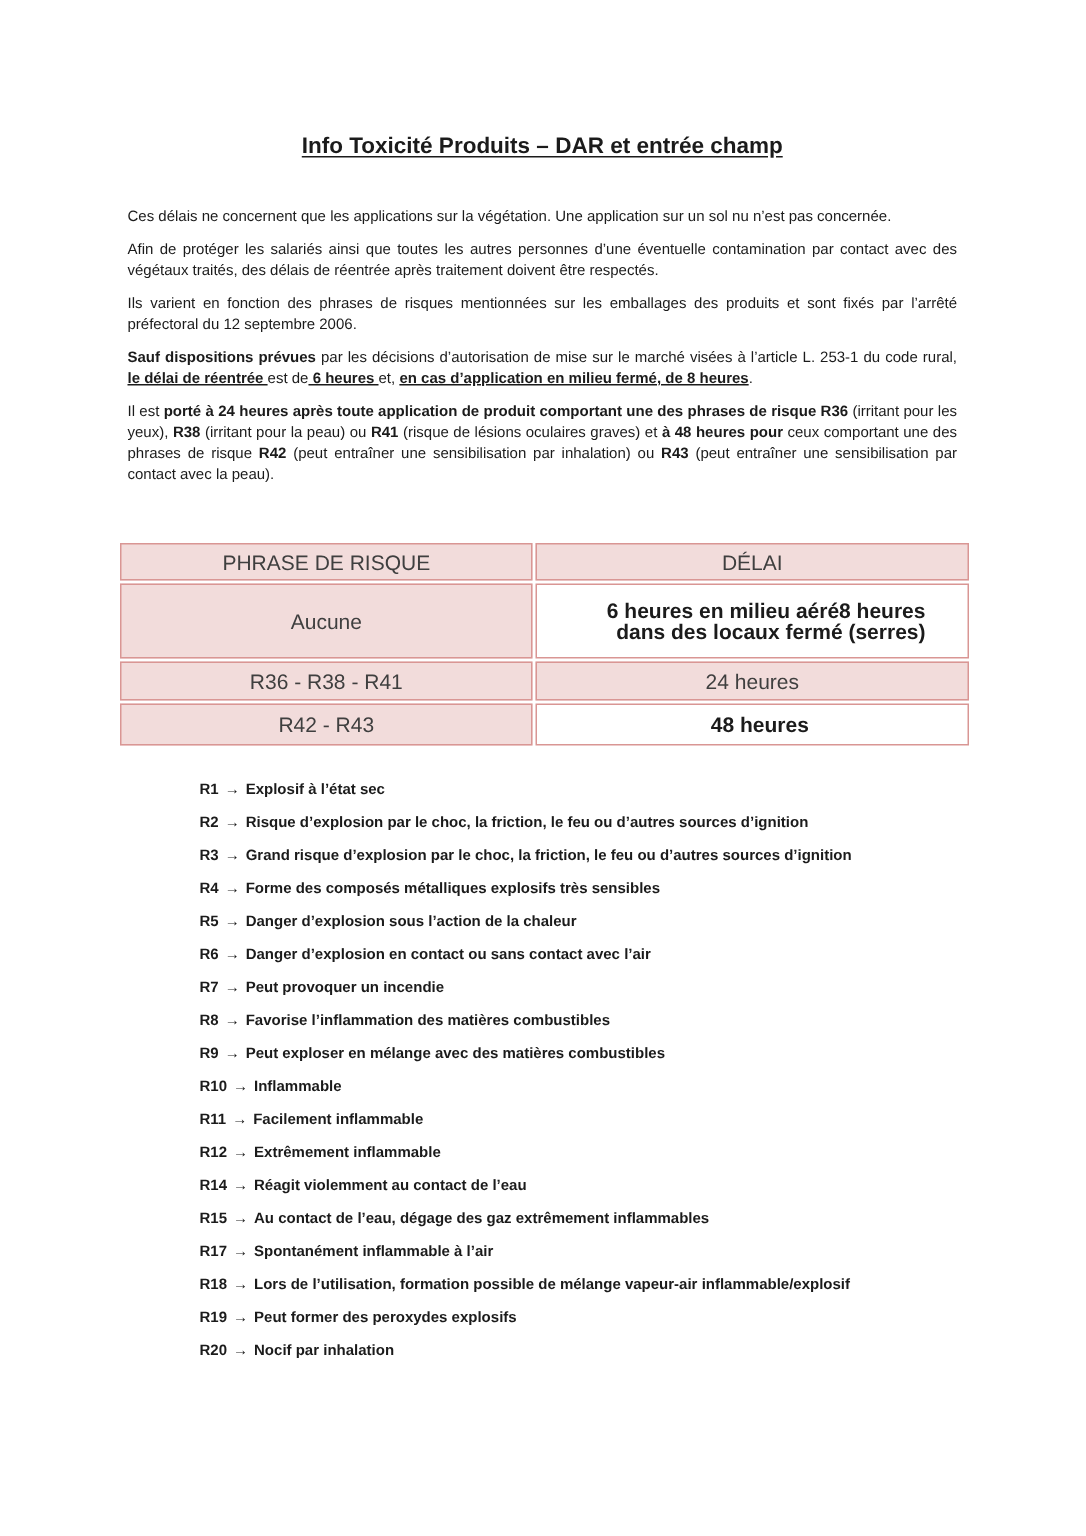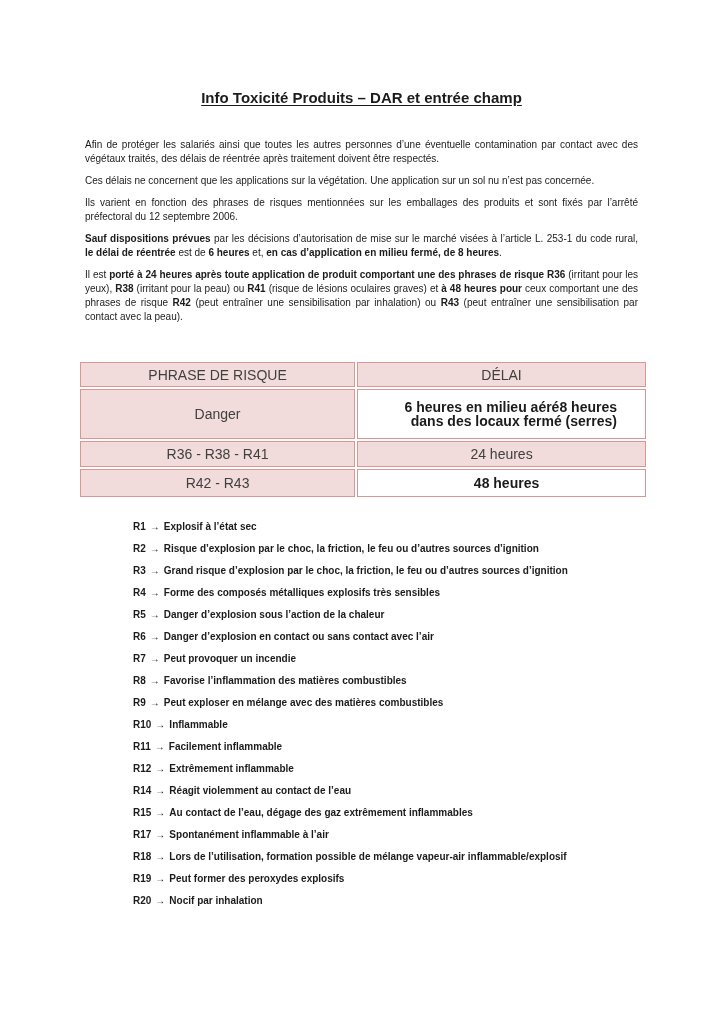--- a/index.html
+++ b/index.html
@@ -28,21 +28,21 @@
     text-decoration: underline;
     text-underline-offset: 2px;
   }
   .para {
     margin: 0 0 8px 0;
     font-size: 10px;
     line-height: 14px;
     text-align: justify;
   }
   .para span.b { font-weight: bold; }
-  .para span.u { }
+  .para span.u { text-decoration: underline; }
 
   
   .delay-table {
     width: 570px;
     margin: 36px 0 0 -7px;
     border-collapse: separate;
     border-spacing: 2px;
     table-layout: fixed;
     font-size: 14px;
     color: #3f3f3f;
@@ -74,35 +74,35 @@
   .r-arrow { margin: 0 4px; font-weight: bold; }
 </style>
 </head>
 <body>
 
 <div class="page">
 
   <h1 class="doc-title"><span class="u-title">Info Toxicité Produits – DAR et entrée champ</span></h1>
 
   <div class="paras">
+      <p class="para"><span>Ces délais ne concernent que les applications sur la végétation. Une application sur un sol nu n’est pas concernée.</span></p>
       <p class="para"><span>Afin de protéger les salariés ainsi que toutes les autres personnes d’une éventuelle contamination par contact avec des végétaux traités, des délais de réentrée après traitement doivent être respectés.</span></p>
-      <p class="para"><span>Ces délais ne concernent que les applications sur la végétation. Une application sur un sol nu n’est pas concernée.</span></p>
       <p class="para"><span>Ils varient en fonction des phrases de risques mentionnées sur les emballages des produits et sont fixés par l’arrêté préfectoral du 12 septembre 2006.</span></p>
       <p class="para"><span class="b">Sauf dispositions prévues</span><span> par les décisions d’autorisation de mise sur le marché visées à l’article L. 253-1 du code rural, </span><span class="b u">le délai de réentrée </span><span>est de</span><span class="b u"> 6 heures </span><span>et, </span><span class="b u">en cas d’application en milieu fermé, de 8 heures</span><span>.</span></p>
       <p class="para"><span>Il est </span><span class="b">porté à 24 heures après toute application de produit comportant une des phrases de risque R36</span><span> (irritant pour les yeux), </span><span class="b">R38</span><span> (irritant pour la peau) ou </span><span class="b">R41</span><span> (risque de lésions oculaires graves) et </span><span class="b">à 48 heures pour</span><span> ceux comportant une des phrases de risque </span><span class="b">R42</span><span> (peut entraîner une sensibilisation par inhalation) ou </span><span class="b">R43</span><span> (peut entraîner une sensibilisation par contact avec la peau).</span></p>
     </div>
 
   <table class="delay-table">
     <tbody>
       <tr class="hdr-row">
         <td class="pink col-l">PHRASE DE RISQUE</td>
         <td class="pink">DÉLAI</td>
       </tr>
       <tr class="row-0">
-        <td class="pink col-l">Danger</td>
+        <td class="pink col-l">Aucune</td>
         <td class="white bold">6 heures en milieu aéré8 heures dans des locaux fermé (serres)</td>
       </tr>
       <tr class="row-1">
         <td class="pink col-l">R36 - R38 - R41</td>
         <td class="pink">24 heures</td>
       </tr>
       <tr class="row-2">
         <td class="pink col-l">R42 - R43</td>
         <td class="white bold">48 heures</td>
       </tr>

